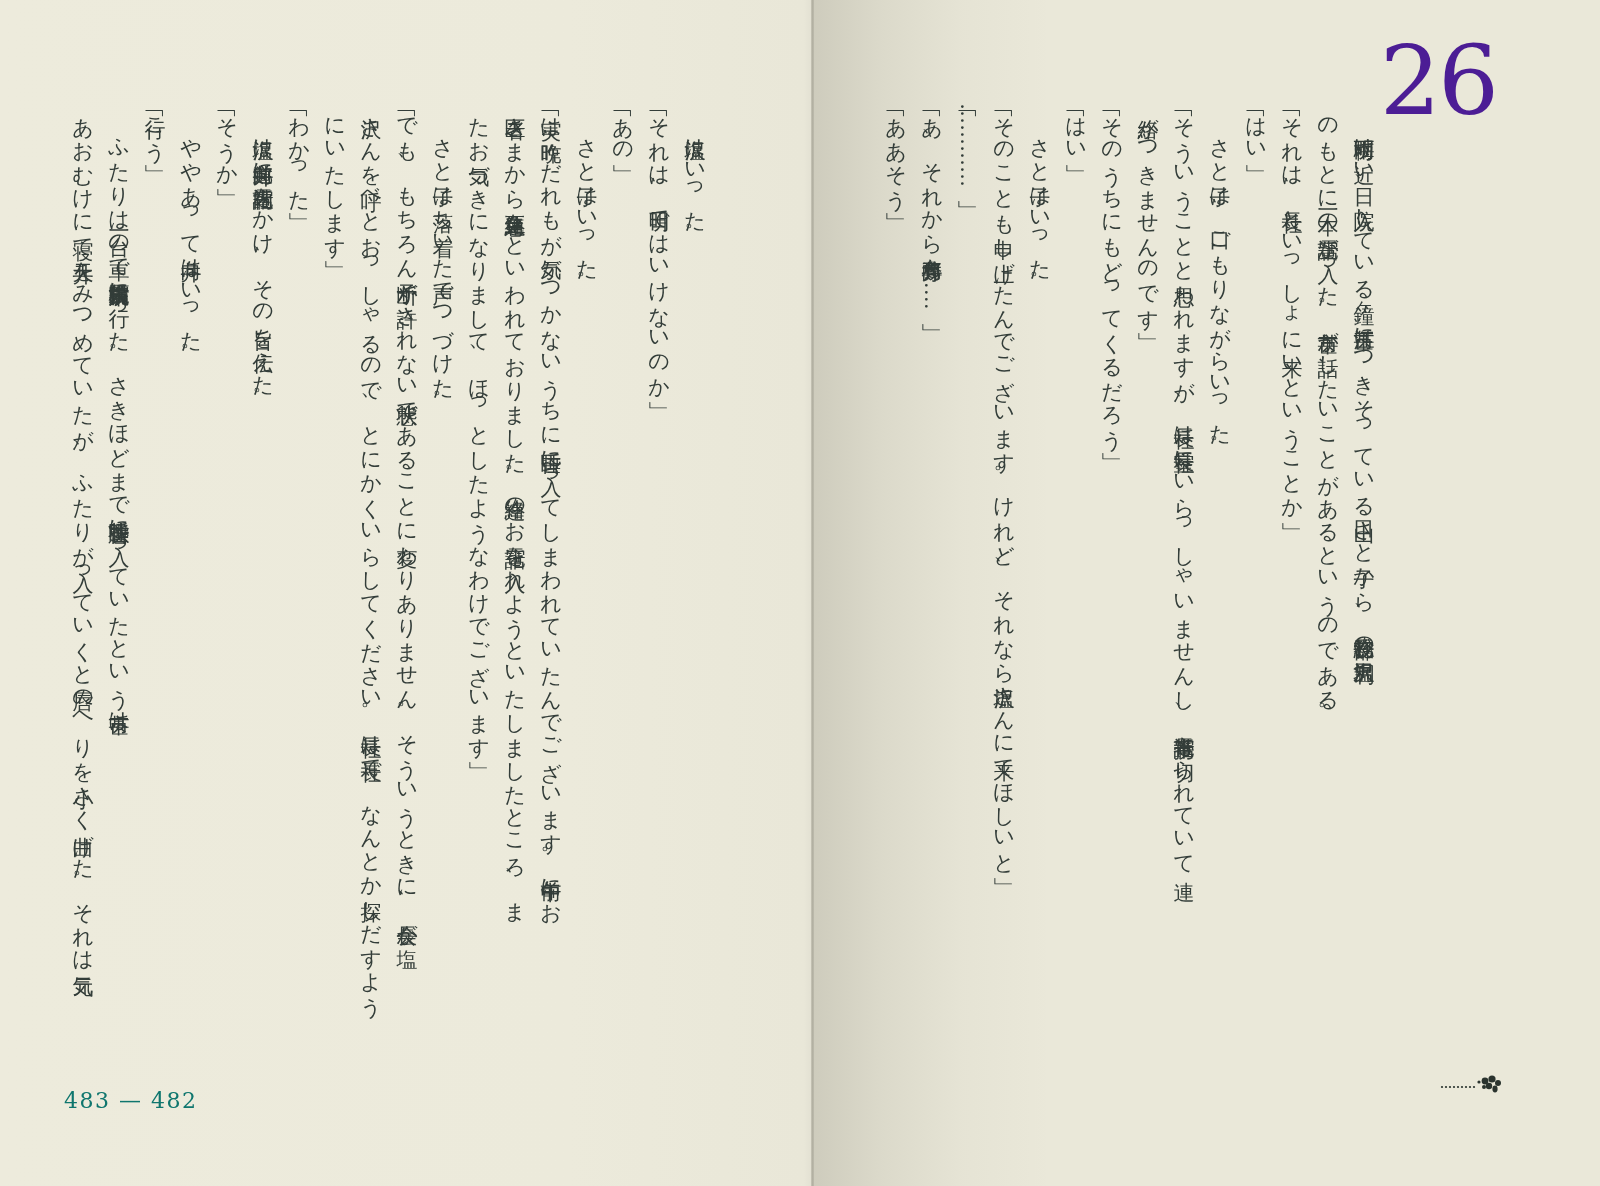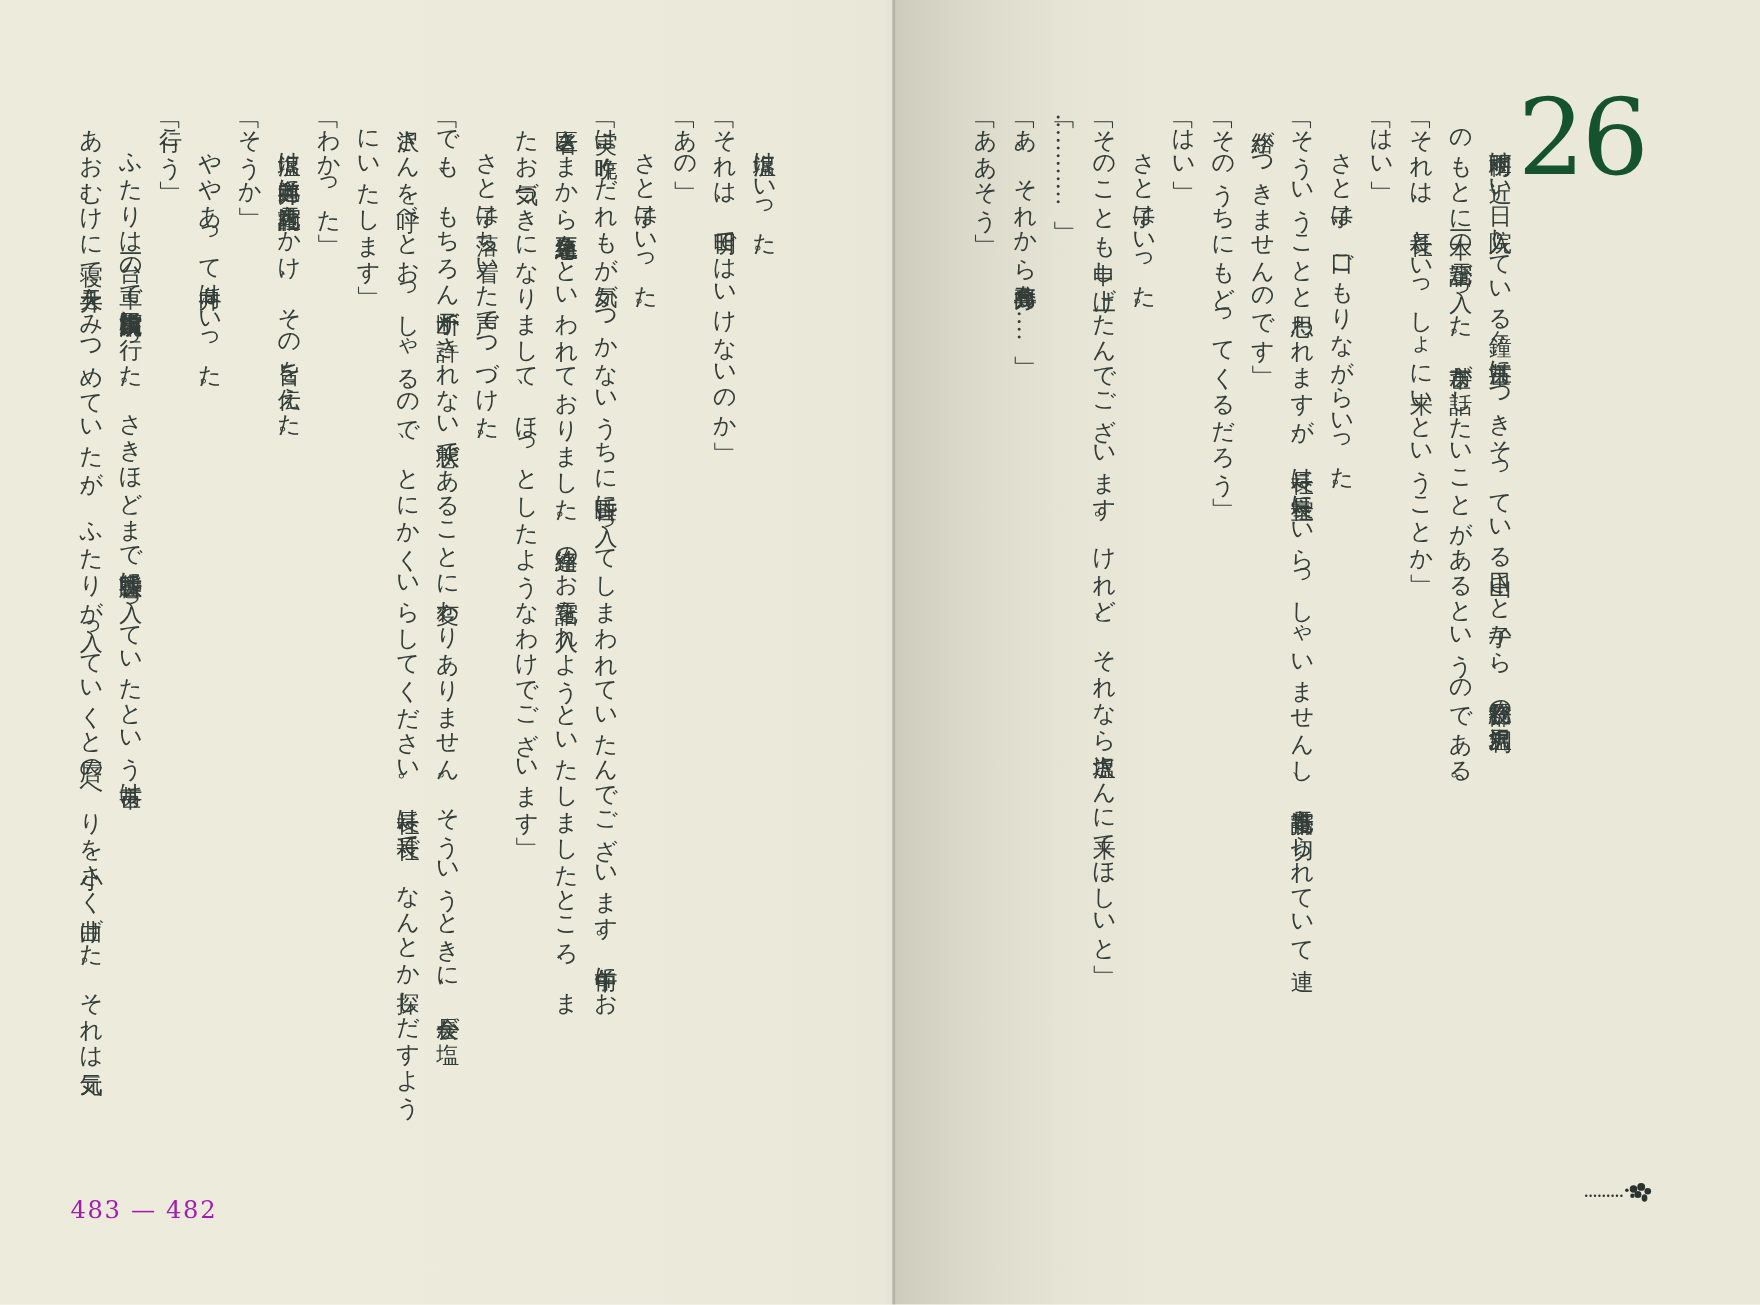--- a/index.html
+++ b/index.html
@@ -66,33 +66,32 @@
   .text-left {
     top: 103px;
     left: 61px;
     width: 652px;
     height: 1058px;
   }
   .chapter-number {
     position: absolute;
     top: 26px;
     right: 104px;
-    color: #14532d;
+    color: #4c1d95;
     font-size: 96px;
     line-height: 1.15;
     letter-spacing: -3px;
-    margin-top: 44px;
   }
   .footer-left {
     position: absolute;
     left: 64px;
     top: 1088px;
     font-size: 22px;
     letter-spacing: 1.5px;
-    color: #a21caf;
+    color: #0f766e;
   }
   .ornament {
     position: absolute;
     left: 1440px;
     top: 1072px;
     width: 64px;
     height: 26px;
   }
 </style>
 </head>

